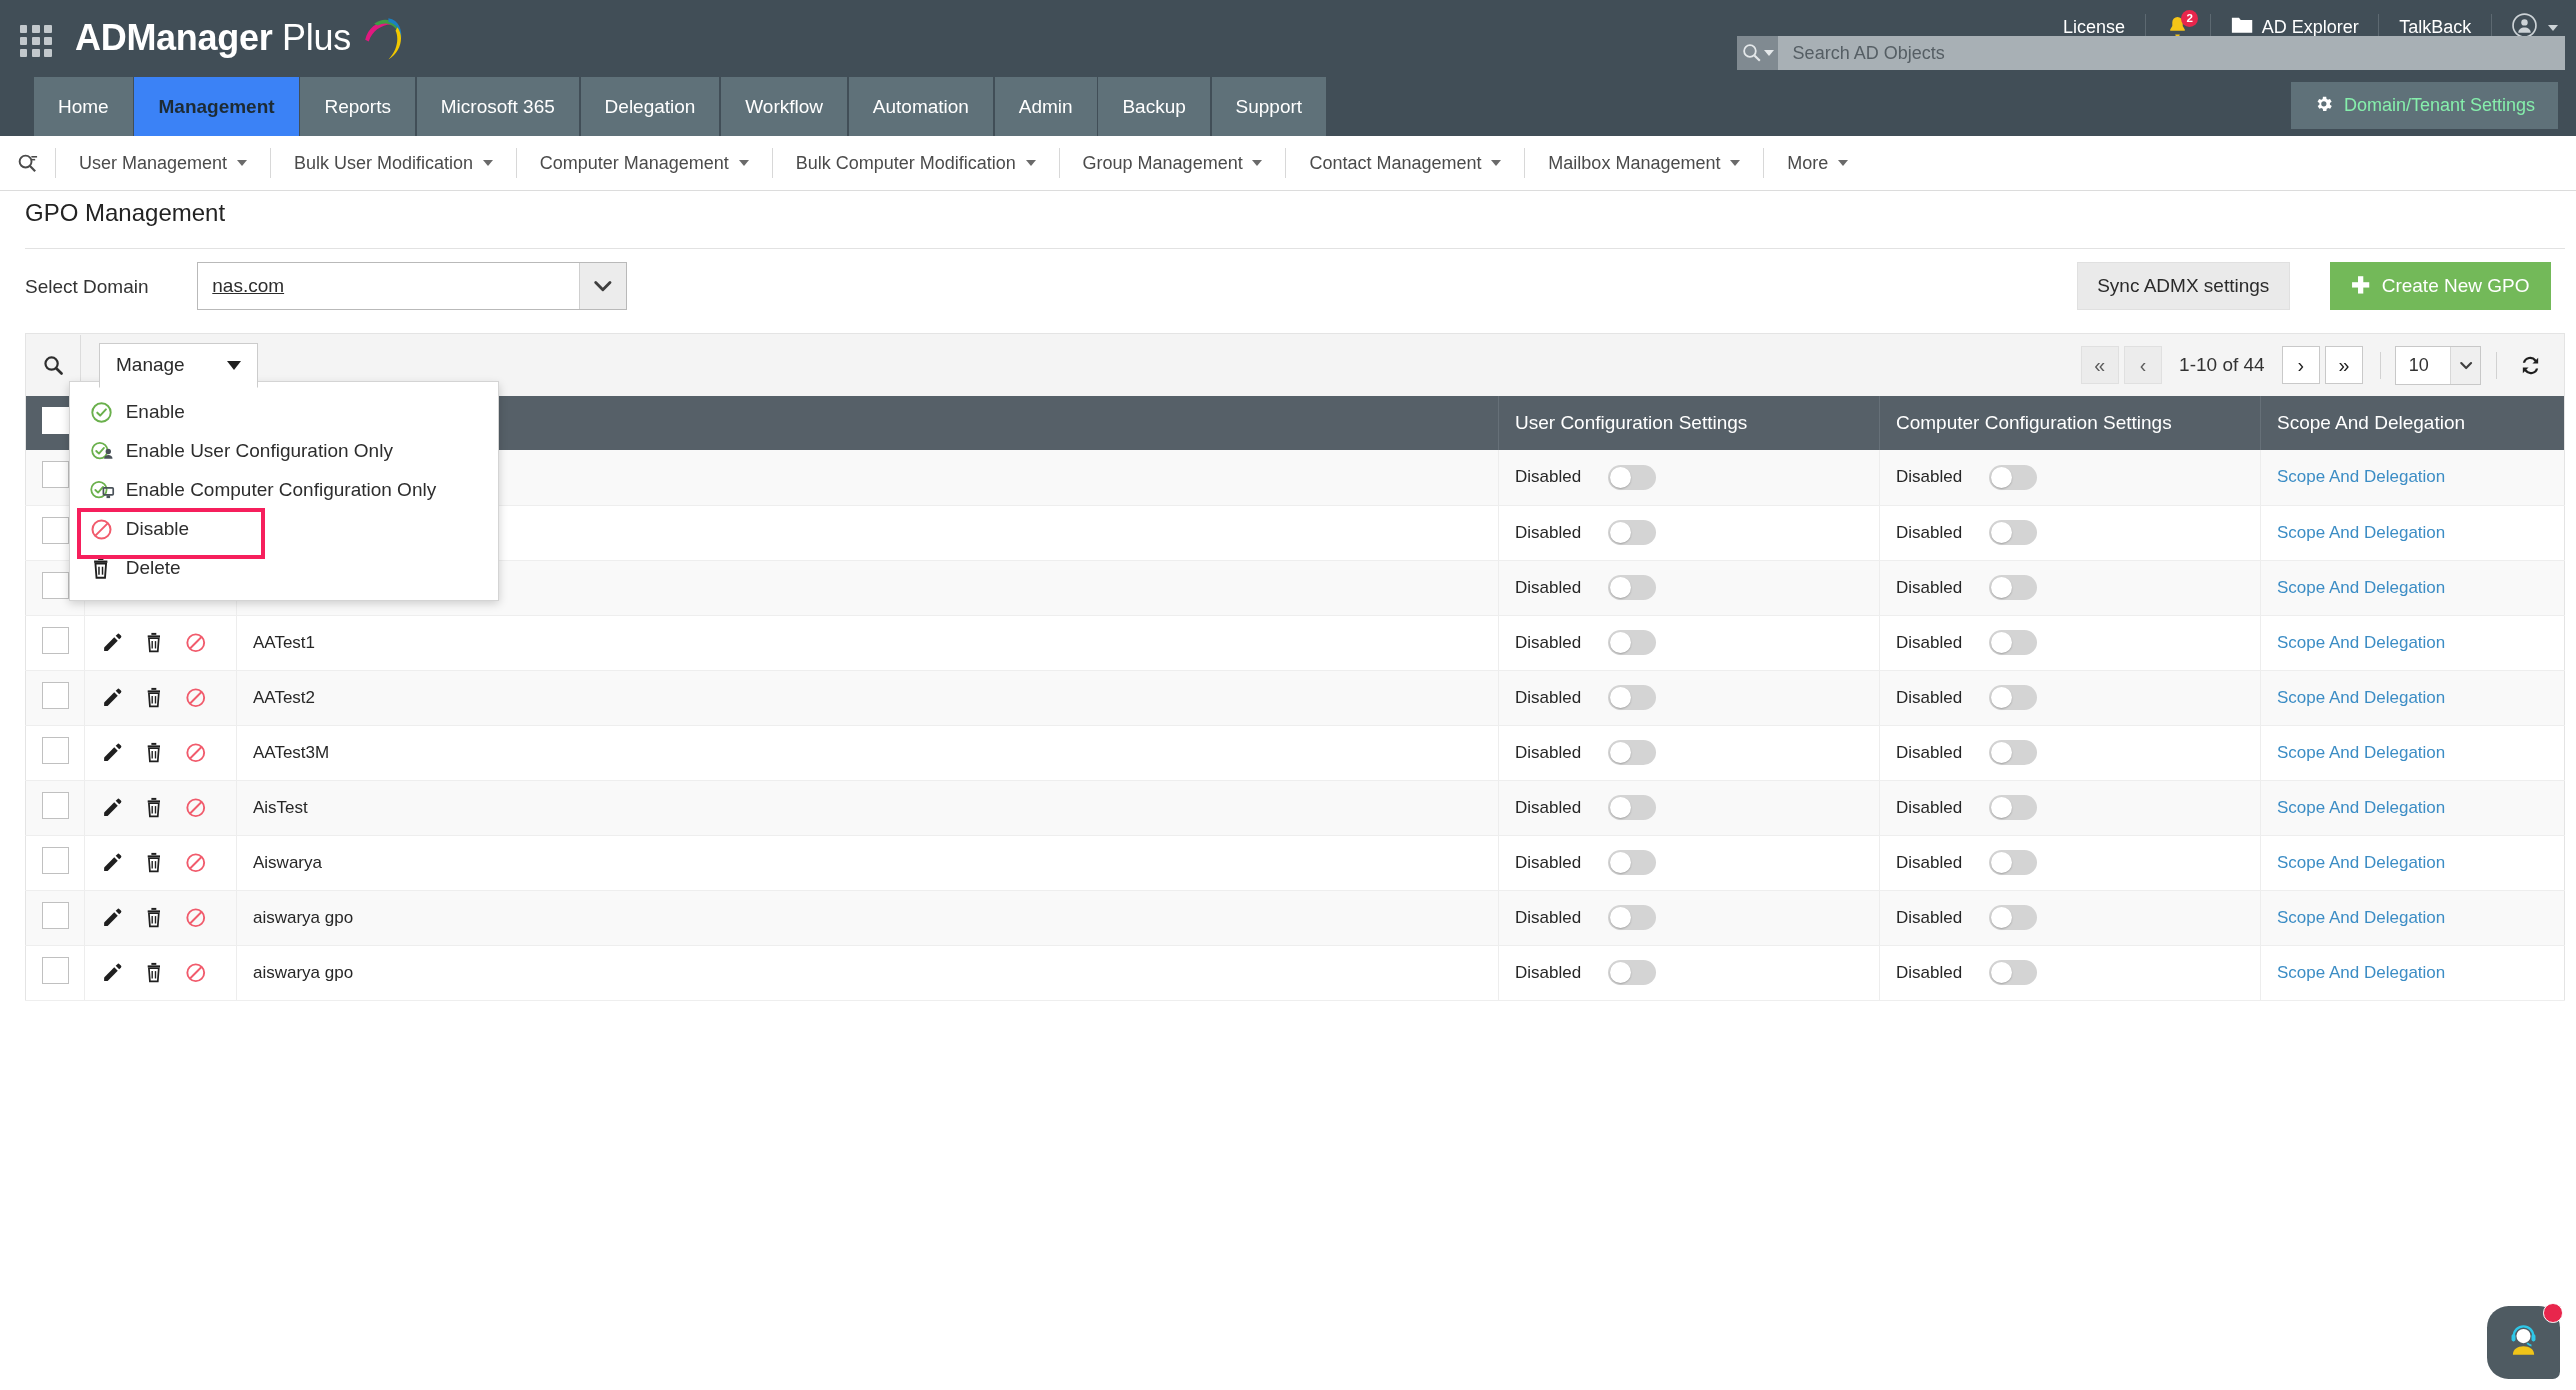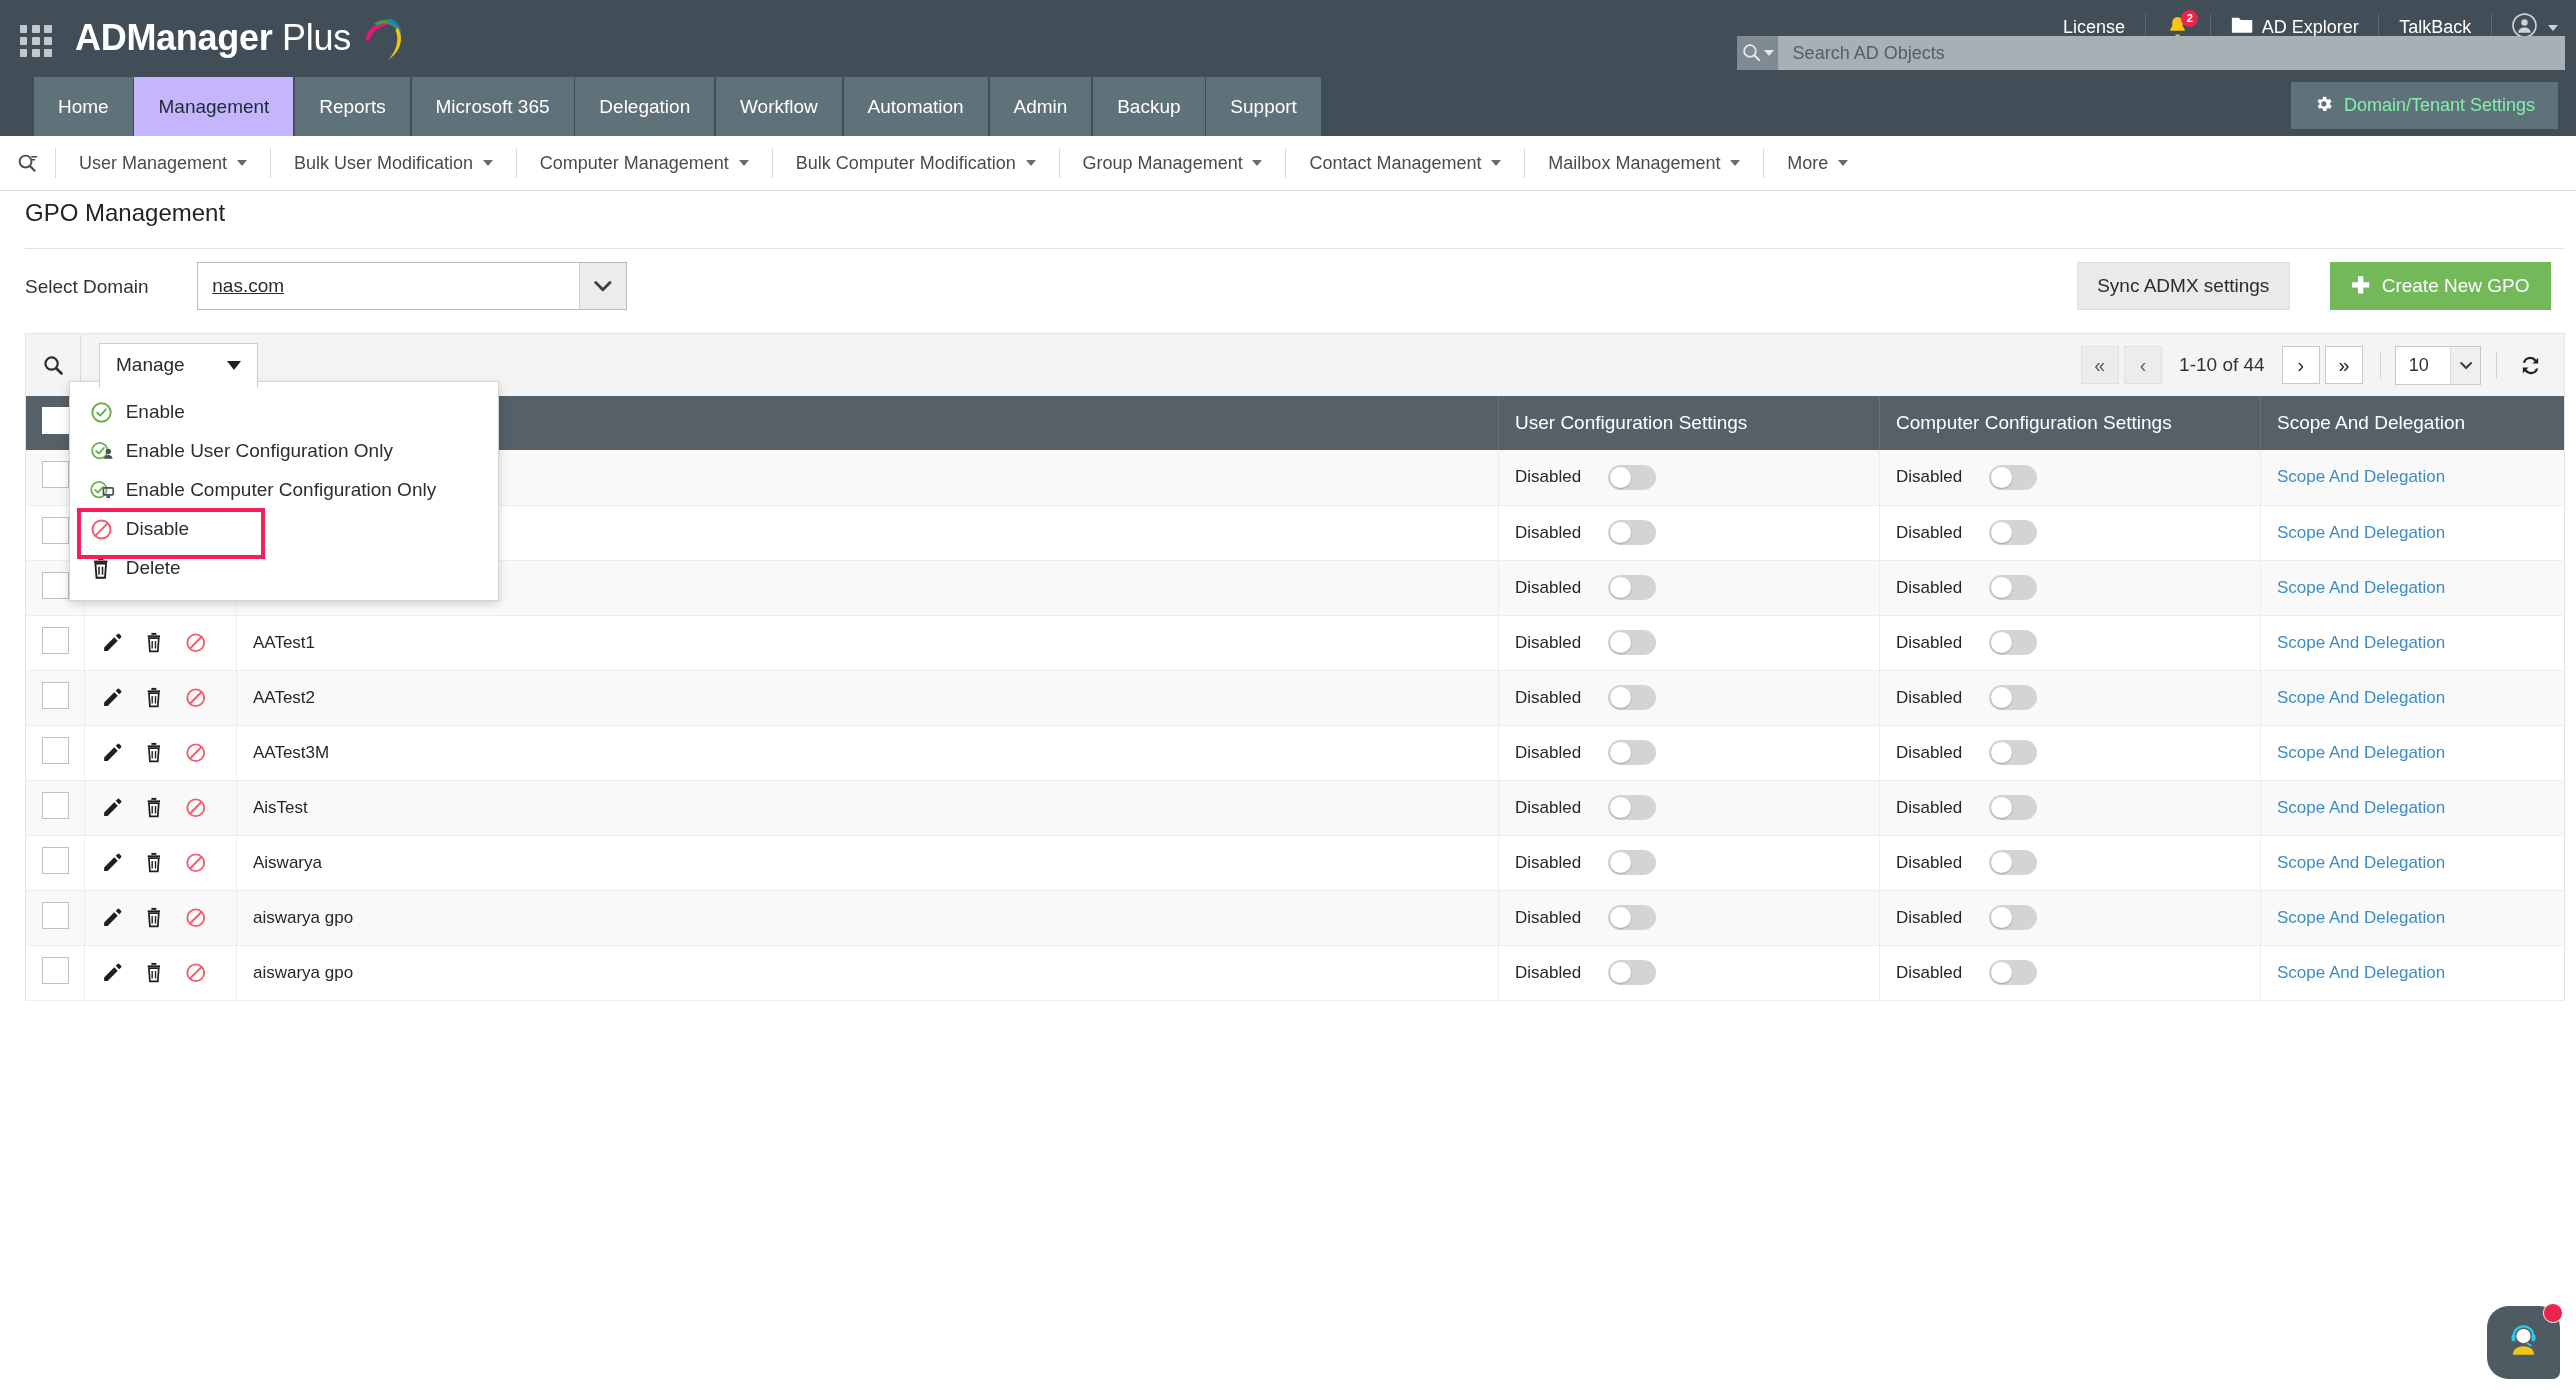--- a/index.html
+++ b/index.html
@@ -77,21 +77,21 @@
   .tabstrip{
     position:absolute; left:0; top:77px; width:2576px; height:59px;
     background:#414e57;
   }
   .tabs{ display:flex; height:59px; margin-left:34px; }
   .tab{
     background:#5f7179; color:#ffffff; font-size:19px;
     display:flex; align-items:center; justify-content:center;
     padding:0 24px; margin-right:1.8px; cursor:pointer; white-space:nowrap;
   }
-  .tab.active{ background:#c4b5fd; color:#1d2b34; }
+  .tab.active{ background:#3b82f6; color:#1d2b34;font-weight:bold; }
   .domain-settings{
     position:absolute; right:18px; top:5.4px; height:47px;
     background:#5f7179; color:#86efac; font-size:18px;
     display:flex; align-items:center; gap:10.7px; padding:0 23px; cursor:pointer;
   }
 
   
   .subnav{
     position:absolute; left:0; top:136px; width:2576px; height:55px;
     background:#ffffff; border-bottom:0.9px solid #dcdcdc;

